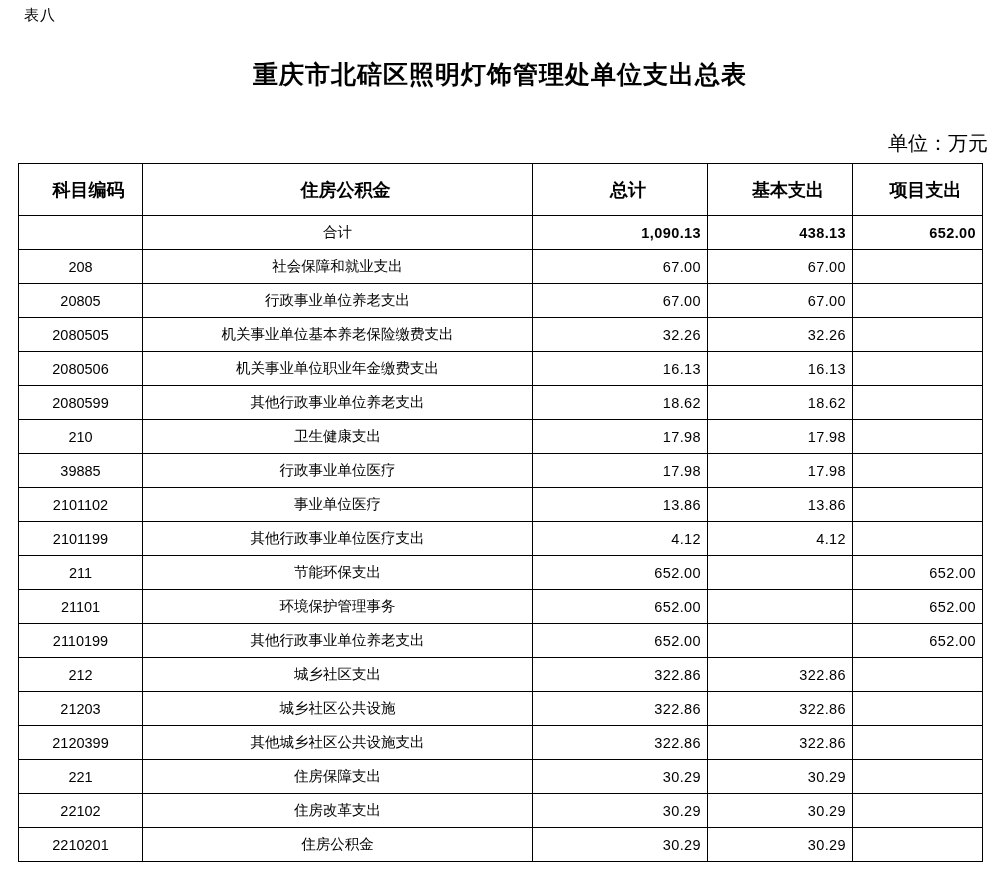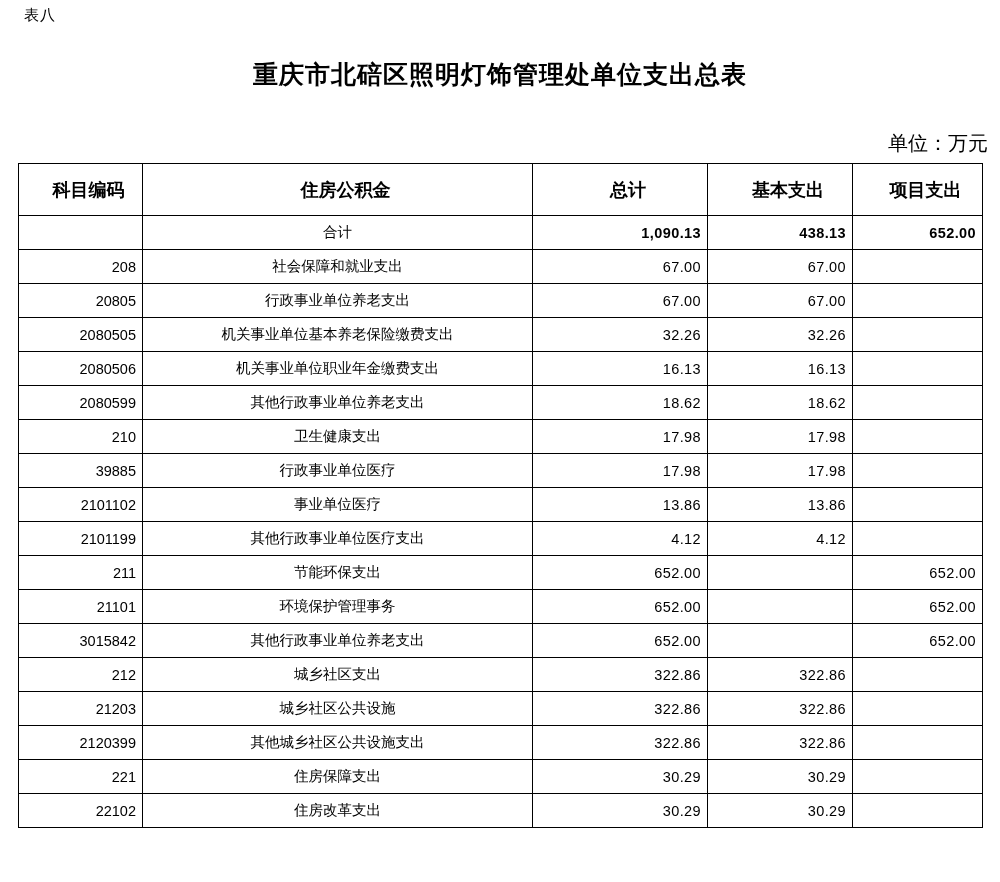--- a/index.html
+++ b/index.html
@@ -72,21 +72,21 @@
     font-family: "Liberation Sans", "DejaVu Sans", sans-serif;
     padding-left: 22px;
   }
   .col-code { width: 124px; }
   .col-name { width: 390px; }
   .col-total { width: 175px; }
   .col-basic { width: 145px; }
   .col-project { width: 130px; }
 
   td.code-cell {
-    text-align: right;
+    text-align: center;
     font-family: "Liberation Sans", "DejaVu Sans", sans-serif;
   }
   td.name-cell { text-align: center; }
   td.num-cell {
     text-align: right;
     font-family: "Liberation Sans", "DejaVu Sans", sans-serif;
     letter-spacing: 0.4px;
     margin-left: 20px;
   }
   tr.total-row td.name-cell {
@@ -208,21 +208,21 @@
           <td class="num-cell">652.00</td>
         </tr>
         <tr>
           <td class="code-cell ind-1">21101</td>
           <td class="name-cell nm-1">环境保护管理事务</td>
           <td class="num-cell">652.00</td>
           <td class="num-cell"></td>
           <td class="num-cell">652.00</td>
         </tr>
         <tr>
-          <td class="code-cell ind-2">3015842</td>
+          <td class="code-cell ind-2">2110199</td>
           <td class="name-cell nm-2">其他行政事业单位养老支出</td>
           <td class="num-cell">652.00</td>
           <td class="num-cell"></td>
           <td class="num-cell">652.00</td>
         </tr>
         <tr>
           <td class="code-cell ind-0">212</td>
           <td class="name-cell nm-0">城乡社区支出</td>
           <td class="num-cell">322.86</td>
           <td class="num-cell">322.86</td>
@@ -249,16 +249,23 @@
           <td class="num-cell">30.29</td>
           <td class="num-cell"></td>
         </tr>
         <tr>
           <td class="code-cell ind-1">22102</td>
           <td class="name-cell nm-1">住房改革支出</td>
           <td class="num-cell">30.29</td>
           <td class="num-cell">30.29</td>
           <td class="num-cell"></td>
         </tr>
+        <tr>
+          <td class="code-cell ind-2">2210201</td>
+          <td class="name-cell nm-2">住房公积金</td>
+          <td class="num-cell">30.29</td>
+          <td class="num-cell">30.29</td>
+          <td class="num-cell"></td>
+        </tr>
       </tbody>
   </table>
 
 </div>
 
 </body></html>

